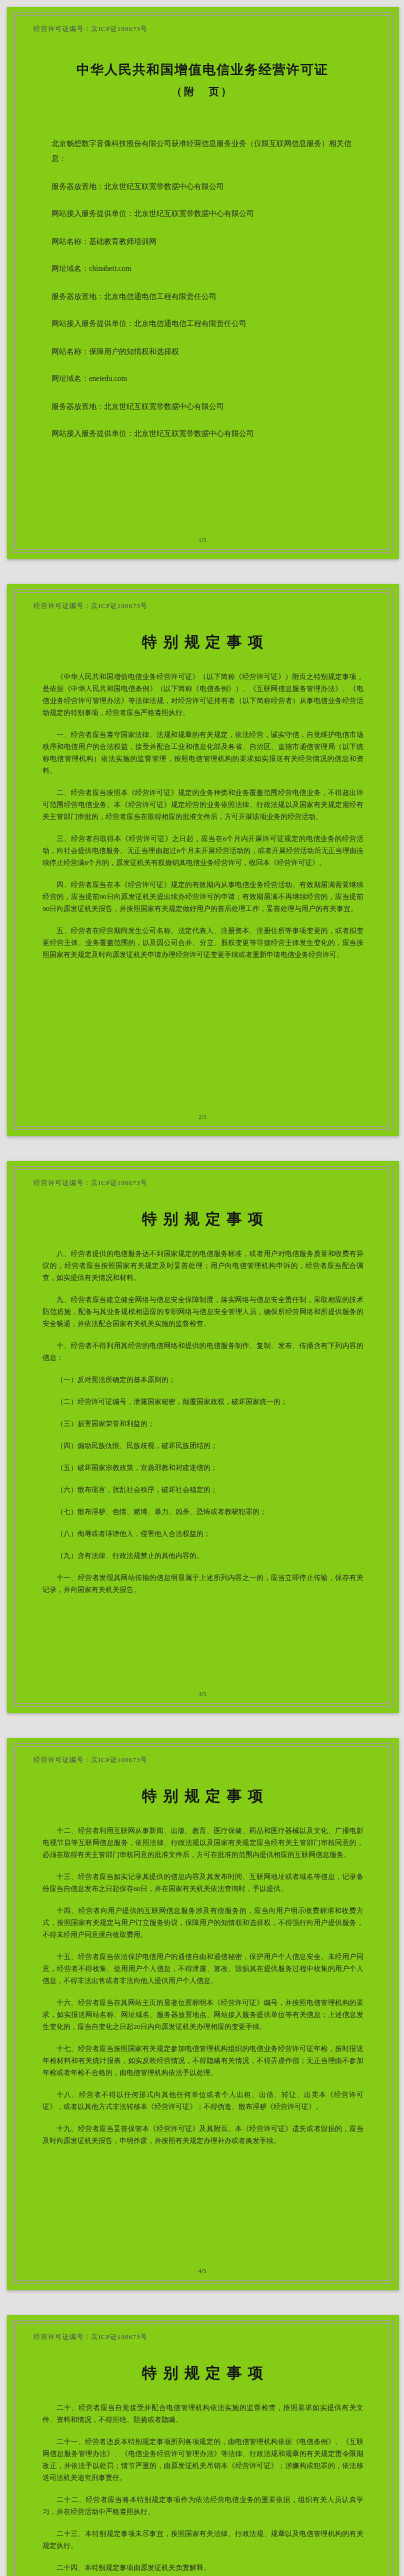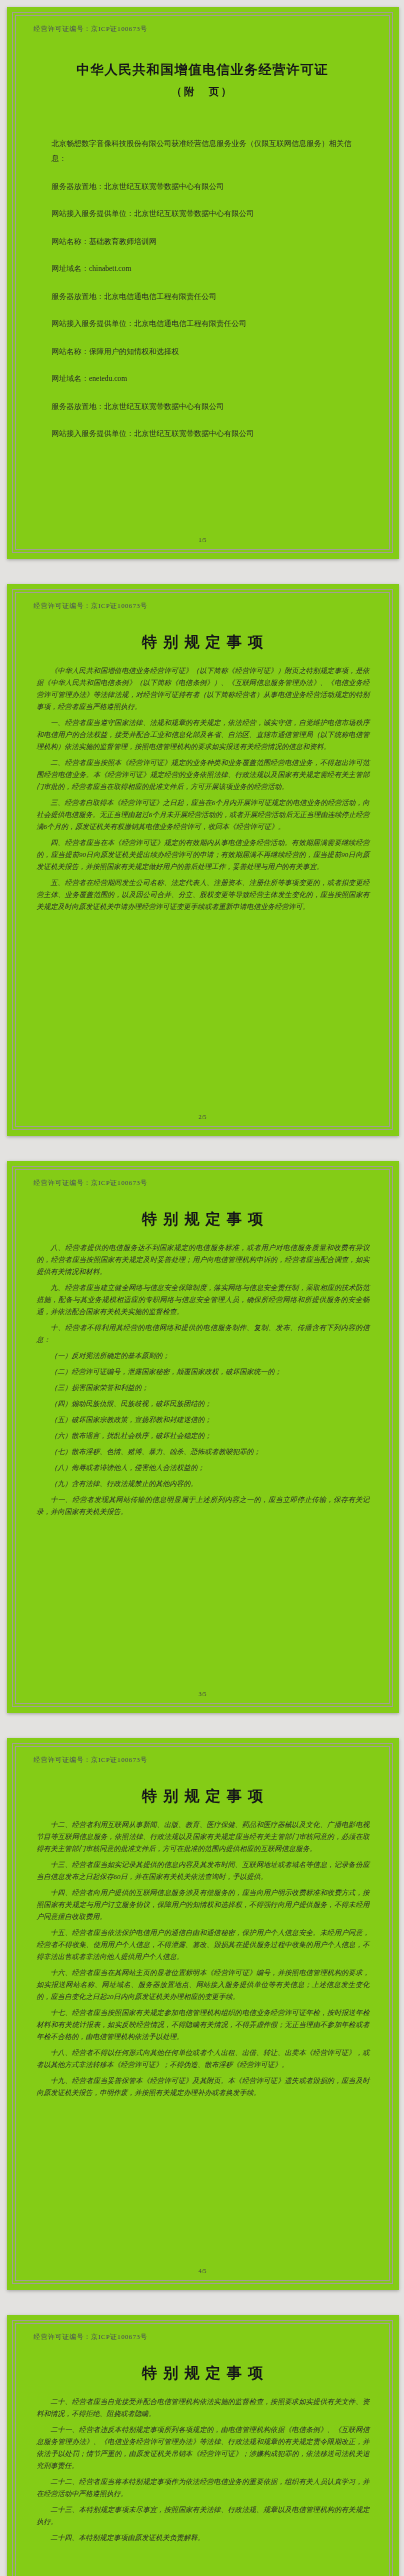--- a/index.html
+++ b/index.html
@@ -48,21 +48,21 @@
   .sp-title {
     position: absolute; top: 49px; left: 0; width: 100%;
     text-align: center; font-size: 15px; font-weight: bold;
     letter-spacing: 6.2px; text-indent: 6.2px; color: #15151a; margin: 0;
   }
   .sp-body {
     position: absolute; top: 77px; left: 26px; right: 25px;
     font-size: 7px; line-height: 12px; color: #26262a;
     text-align: justify;
   }
-  .sp-body p { margin: 4px; text-indent: 2em; font-style: italic; }
+  .sp-body p { margin: 10px; text-indent: 2em; }
 </style>
 </head>
 <body>
 
 <div class="stage">
 
   <section class="page">
     <div class="fa"></div>
     <div class="fb"></div>
     <div class="phdr"><span>经营许可证编号：</span><span>京ICP证100673号</span></div>

